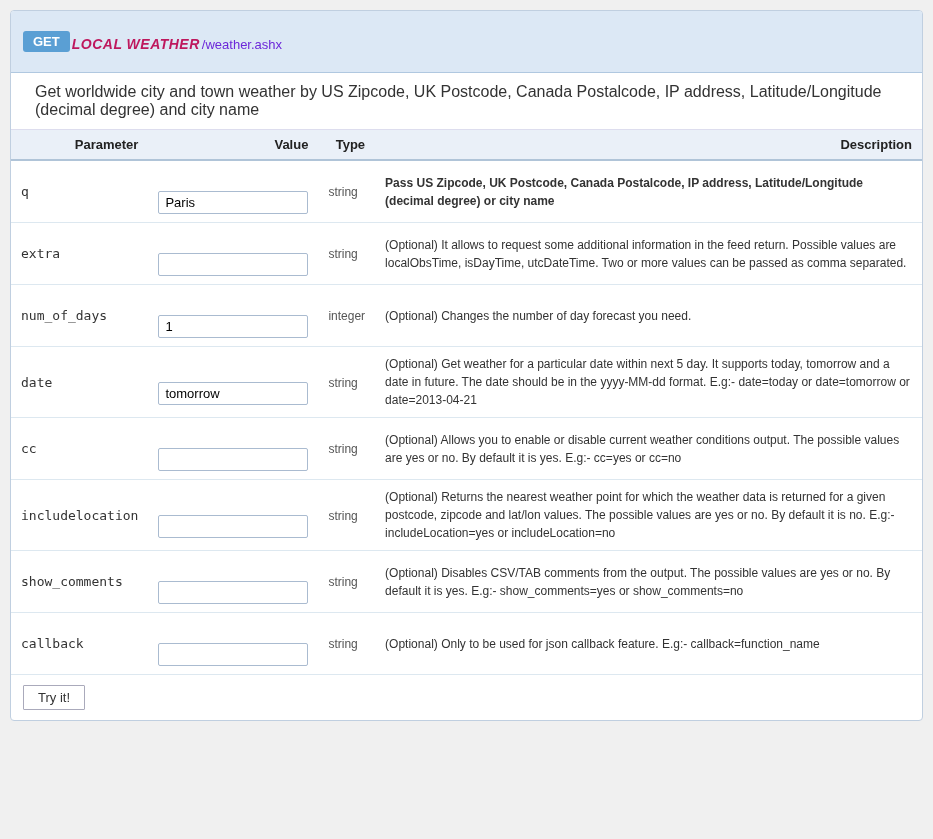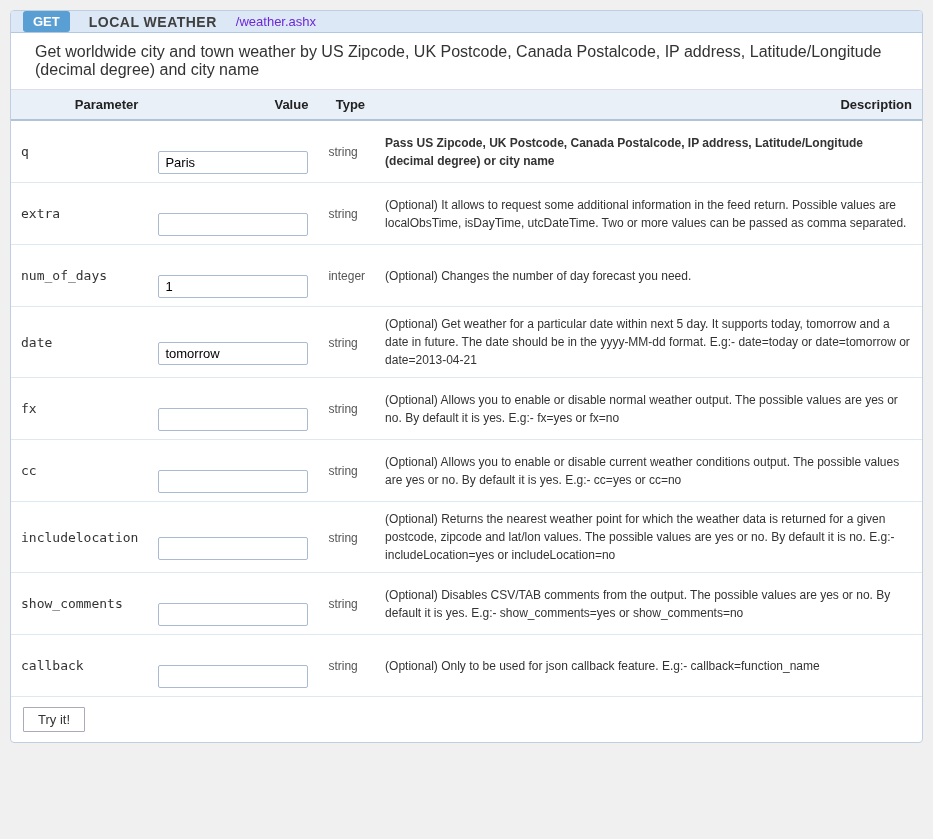--- a/index.html
+++ b/index.html
@@ -11,38 +11,39 @@
     }
     .api-panel {
       background: #fff;
       border: 1px solid #c0cfe0;
       border-radius: 4px;
       overflow: hidden;
     }
     .api-header {
       background: #dce8f5;
       border-bottom: 1px solid #b0c8e0;
-      padding: 0 12px;
+      padding: 20px 12px;
       display: flex;
-      align-items: center;
-      gap: 19px;
+      align-items: flex-end;
+      gap: 2px;
     }
     .get-badge {
       background: #5a9fd4;
       color: #fff;
       font-weight: bold;
       font-size: 13px;
       padding: 3px 10px;
       border-radius: 3px;
     }
     .api-title {
       font-weight: bold;
       font-size: 14px;
-      color: #404040;
+      color: #be185d;
       letter-spacing: 0.5px;
+      font-style: italic;
     }
     .api-path {
       font-size: 13px;
       color: #6d28d9;
     }
     .api-description {
       padding: 10px 24px;
       color: #333;
       font-size: 16px;
       border-bottom: 1px solid #dde;
@@ -163,26 +164,20 @@
           <td><span class="param-type">integer</span></td>
           <td><span class="param-desc">(Optional) Changes the number of day forecast you need.</span></td>
         </tr>
         <tr>
           <td><span class="param-name">date</span></td>
           <td><input type="text" value="tomorrow" style=""></td>
           <td><span class="param-type">string</span></td>
           <td><span class="param-desc">(Optional) Get weather for a particular date within next 5 day. It supports today, tomorrow and a date in future. The date should be in the yyyy-MM-dd format. E.g:- date=today or date=tomorrow or date=2013-04-21</span></td>
         </tr>
         <tr>
-          <td><span class="param-name">fx</span></td>
-          <td><input type="text" style=""></td>
-          <td><span class="param-type">string</span></td>
-          <td><span class="param-desc">(Optional) Allows you to enable or disable normal weather output. The possible values are yes or no. By default it is yes. E.g:- fx=yes or fx=no</span></td>
-        </tr>
-        <tr>
           <td><span class="param-name">cc</span></td>
           <td><input type="text" style=""></td>
           <td><span class="param-type">string</span></td>
           <td><span class="param-desc">(Optional) Allows you to enable or disable current weather conditions output. The possible values are yes or no. By default it is yes. E.g:- cc=yes or cc=no</span></td>
         </tr>
         <tr>
           <td><span class="param-name">includelocation</span></td>
           <td><input type="text" style=""></td>
           <td><span class="param-type">string</span></td>
           <td><span class="param-desc">(Optional) Returns the nearest weather point for which the weather data is returned for a given postcode, zipcode and lat/lon values. The possible values are yes or no. By default it is no. E.g:- includeLocation=yes or includeLocation=no</span></td>

